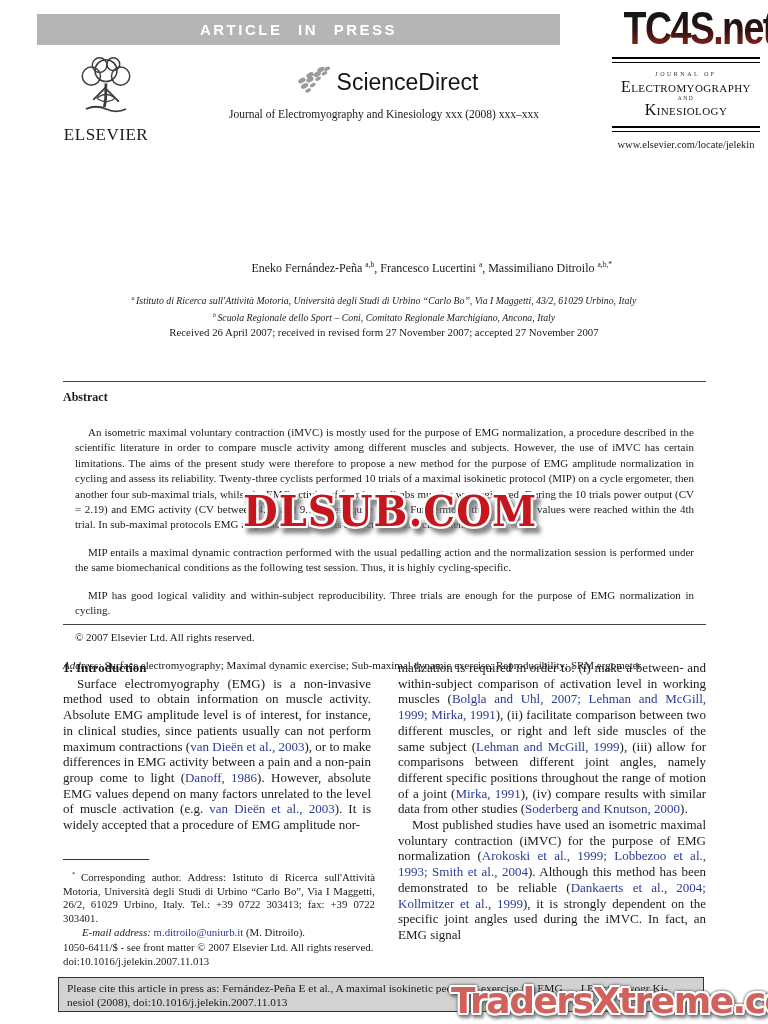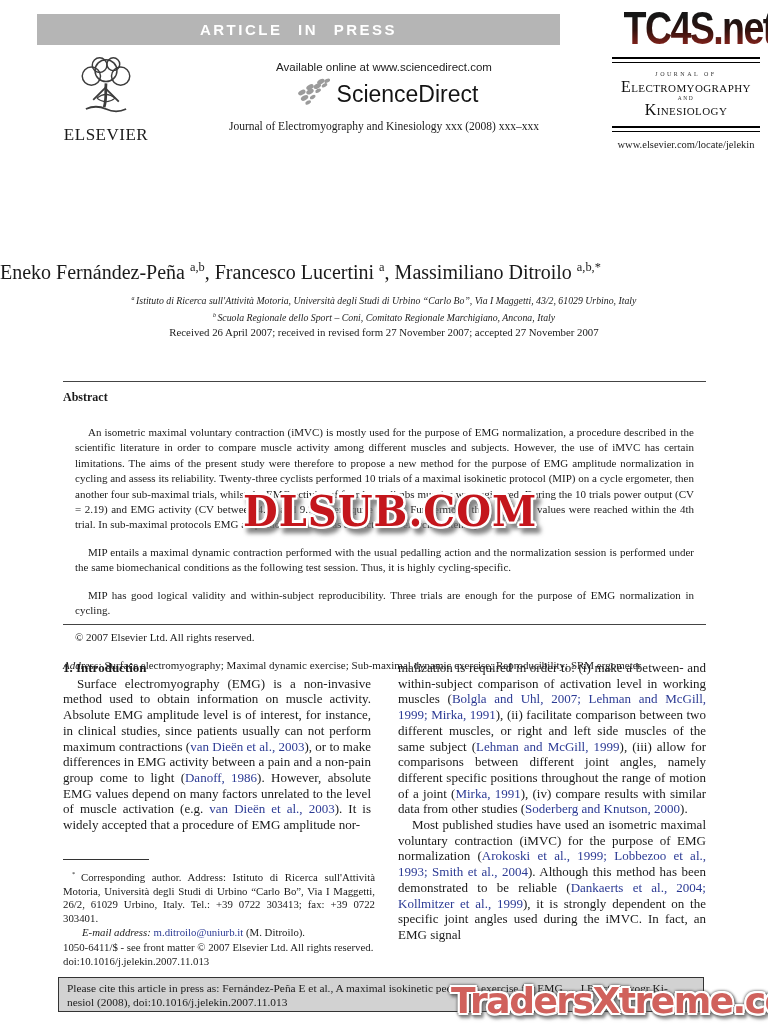--- a/index.html
+++ b/index.html
@@ -43,21 +43,21 @@
   .jlogo{margin:8px 0 7px 0;line-height:1.1;font-family:"Liberation Serif",serif;}
   .jlogo .l1{font-size:6px;letter-spacing:2.5px;color:#333;}
   .jlogo .l2,.jlogo .l4{font-size:11px;letter-spacing:.4px;color:#111;}
   .jlogo .l3{font-size:5.5px;letter-spacing:1.5px;color:#333;}
   .big{font-size:145%;}
   .jurl{margin-top:7px;font-size:10.5px;}
 
   
   .title{position:absolute;left:0;top:190px;width:768px;text-align:center;
          font-size:21.5px;line-height:27px;color:#141414;}
-  .authors{position:absolute;left:0;top:260px;width:612px;text-align:left;font-size:20px;}
+  .authors{position:absolute;left:0;top:260px;width:612px;text-align:right;font-size:12px;}
   .sup{font-size:62%;vertical-align:super;letter-spacing:0;}
   .affils{position:absolute;left:0;top:291px;width:768px;text-align:center;
           font-style:italic;font-size:9.8px;line-height:14px;color:#222;}
   .received{position:absolute;left:0;top:326px;width:768px;text-align:center;font-size:10.8px;}
 
   .rule{position:absolute;left:63px;width:643px;border-top:1px solid #444;}
   .rule1{top:381px;} .rule2{top:624px;}
 
   
   .abs-head{position:absolute;left:63px;top:390px;font-weight:bold;font-size:12px;}
@@ -114,21 +114,20 @@
           <path d="M40 36 C 46 42, 50 46, 54 50" stroke-width="2"></path>
           <path d="M30 46 q 10 -8 20 0 q -10 8 -20 0" stroke-width="1.2"></path>
           <path d="M18 58 q 11 -5 22 0 q 11 5 22 0" stroke-width="2"></path>
         </g>
       </svg>
     </span>
     <div class="elsevier-name">ELSEVIER</div>
   </div>
 
   <div class="head-center">
-    <div class="avail">Available online at www.sciencedirect.com</div>
     <div class="sd">
       <span>
         <svg viewBox="0 0 44 32" width="40" height="29" aria-hidden="true">
           <g fill="#9b9b9b">
             <ellipse cx="34" cy="4" rx="4.4" ry="2.6" transform="rotate(-28 34 4)"></ellipse>
             <ellipse cx="41" cy="3" rx="3.4" ry="2.0" transform="rotate(-28 41 3)"></ellipse>
             <ellipse cx="22" cy="10" rx="4.4" ry="2.6" transform="rotate(-28 22 10)"></ellipse>
             <ellipse cx="30" cy="9" rx="4.4" ry="2.6" transform="rotate(-28 30 9)"></ellipse>
             <ellipse cx="38" cy="8" rx="3.4" ry="2.0" transform="rotate(-28 38 8)"></ellipse>
             <ellipse cx="13" cy="16" rx="4.4" ry="2.6" transform="rotate(-28 13 16)"></ellipse>

